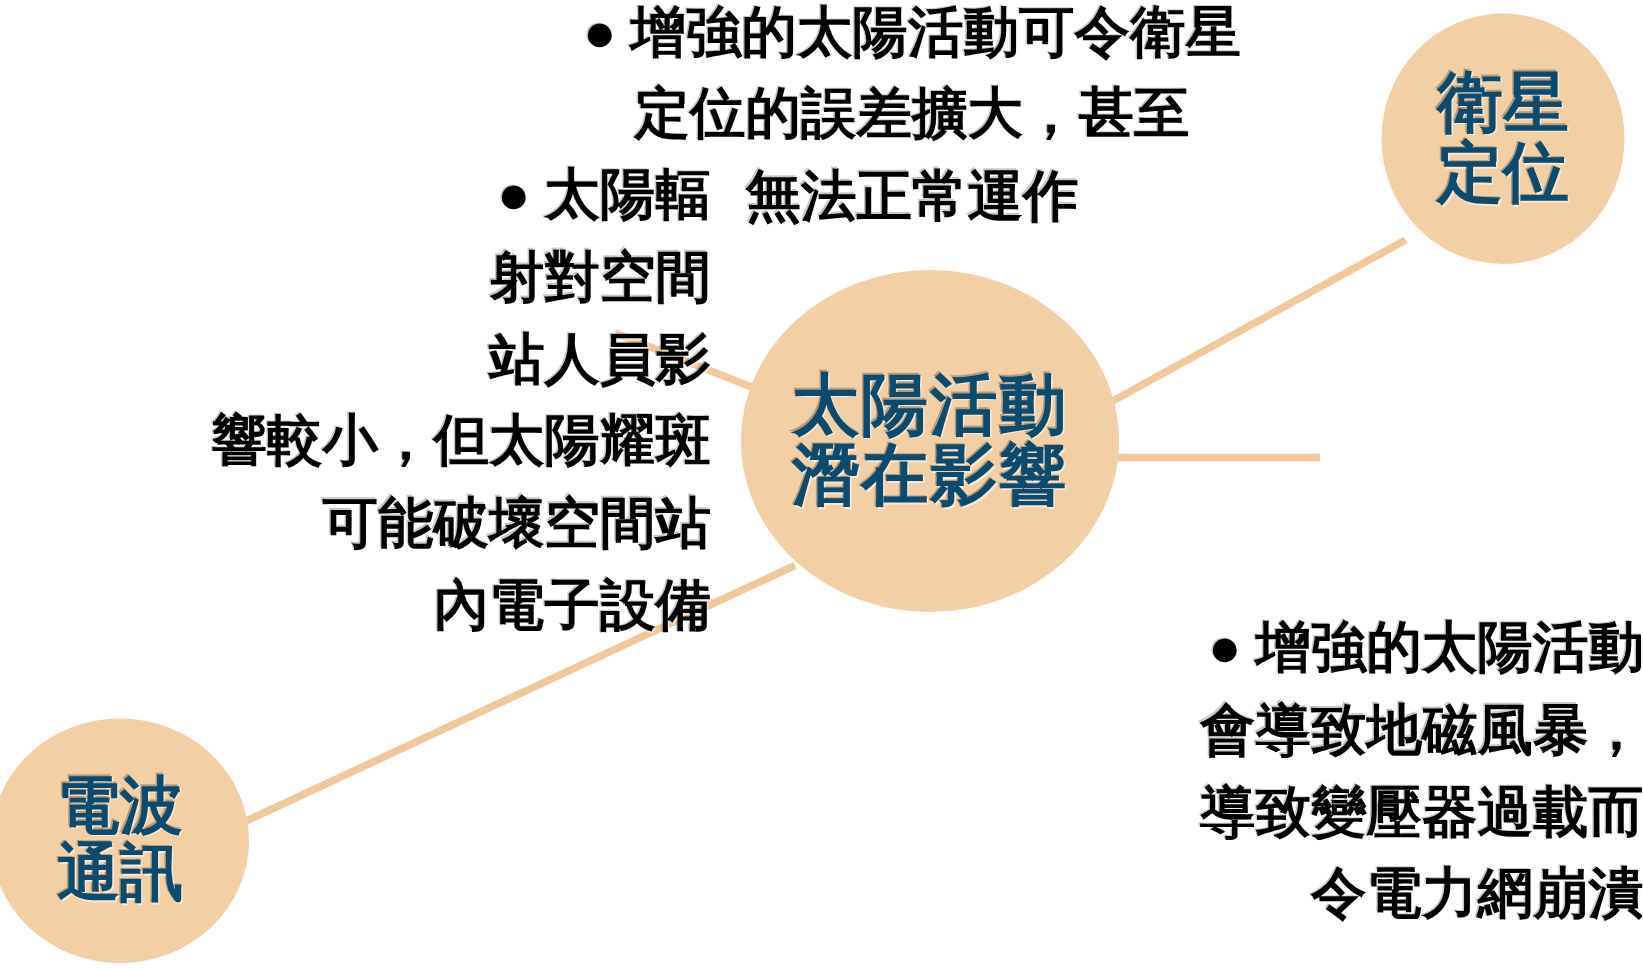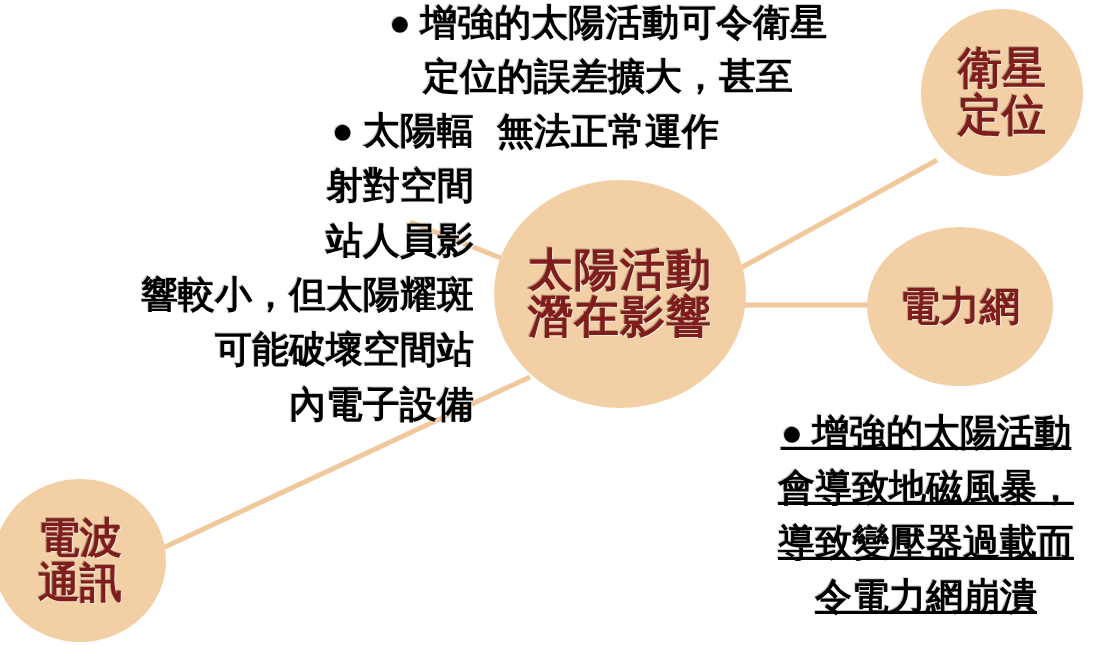--- a/index.html
+++ b/index.html
@@ -23,21 +23,21 @@
     pointer-events: none;
   }
   .node {
     position: absolute;
     border-radius: 50%;
     background: #f3cfa5;
     display: flex;
     align-items: center;
     justify-content: center;
     text-align: center;
-    color: #7f1d1d;
+    color: #0c4a6e;
     font-weight: bold;
     line-height: 1.05;
     text-shadow: 1px 1px 0 rgba(255,255,255,0.55), -1px -1px 0 rgba(0,0,0,0.25);
     z-index: 2;
   }
   .node-label { display: block; white-space: pre-line; }
 
   .note {
     position: absolute;
     color: #000000;
@@ -51,21 +51,21 @@
   #node-space-station { left: 257px; top: 91px;  width: 172px; height: 172px; font-size: 42px; }
   #node-center        { left: 494px; top: 180px; width: 252px; height: 228px; font-size: 45px; letter-spacing: 1px; }
   #node-satellite     { left: 921px; top: 9px;   width: 162px; height: 167px; font-size: 44px; }
   #node-powergrid     { left: 867px; top: 227px; width: 186px; height: 159px; font-size: 40px; }
   #node-radio         { left: -6px;  top: 479px; width: 172px; height: 163px; font-size: 42px; }
 
   
   #note-satellite  { left: 352px; top: -4px;  width: 512px; font-size: 37px; line-height: 1.47; text-align: center; }
   #note-space      { left: 44px;  top: 104px; width: 430px; font-size: 37px; line-height: 1.48; text-align: right; }
   #note-radio      { left: 250px; top: 466px; width: 400px; font-size: 37px; line-height: 1.48; text-align: center; }
-  #note-powergrid  { left: 756px; top: 406px; width: 340px; font-size: 37px; line-height: 1.48; text-align: center; text-decoration: underline; }
+  #note-powergrid  { left: 756px; top: 406px; width: 340px; font-size: 37px; line-height: 1.48; text-align: right; }
 </style>
 </head>
 <body>
 
 <div id="canvas" style="background: rgb(255, 255, 255);">
 
   <svg id="links" viewBox="0 0 1095 646">
       <line x1="516" y1="264" x2="410" y2="222" stroke="#f0c89c" stroke-width="5" stroke-linecap="butt"></line>
       <line x1="737" y1="270" x2="937" y2="160" stroke="#f0c89c" stroke-width="5" stroke-linecap="butt"></line>
       <line x1="740" y1="305" x2="880" y2="305" stroke="#f0c89c" stroke-width="5" stroke-linecap="butt"></line>
@@ -76,23 +76,20 @@
   <div class="node" id="node-center" style="background: rgb(243, 207, 165);">
     <span class="node-label">太陽活動
 潛在影響</span>
   </div>
 
   <div class="node" id="node-satellite" style="background: rgb(243, 207, 165);">
     <span class="node-label">衛星
 定位</span>
   </div>
 
-  <div class="node" id="node-powergrid" style="background: rgb(243, 207, 165);">
-    <span class="node-label">電力網</span>
-  </div>
 
   <div class="node" id="node-radio" style="background: rgb(243, 207, 165);">
     <span class="node-label">電波
 通訊</span>
   </div>
 
   <div class="note" id="note-satellite">● 增強的太陽活動可令衛星
 定位的誤差擴大，甚至
 無法正常運作</div>
   <div class="note" id="note-space">● 太陽輻

